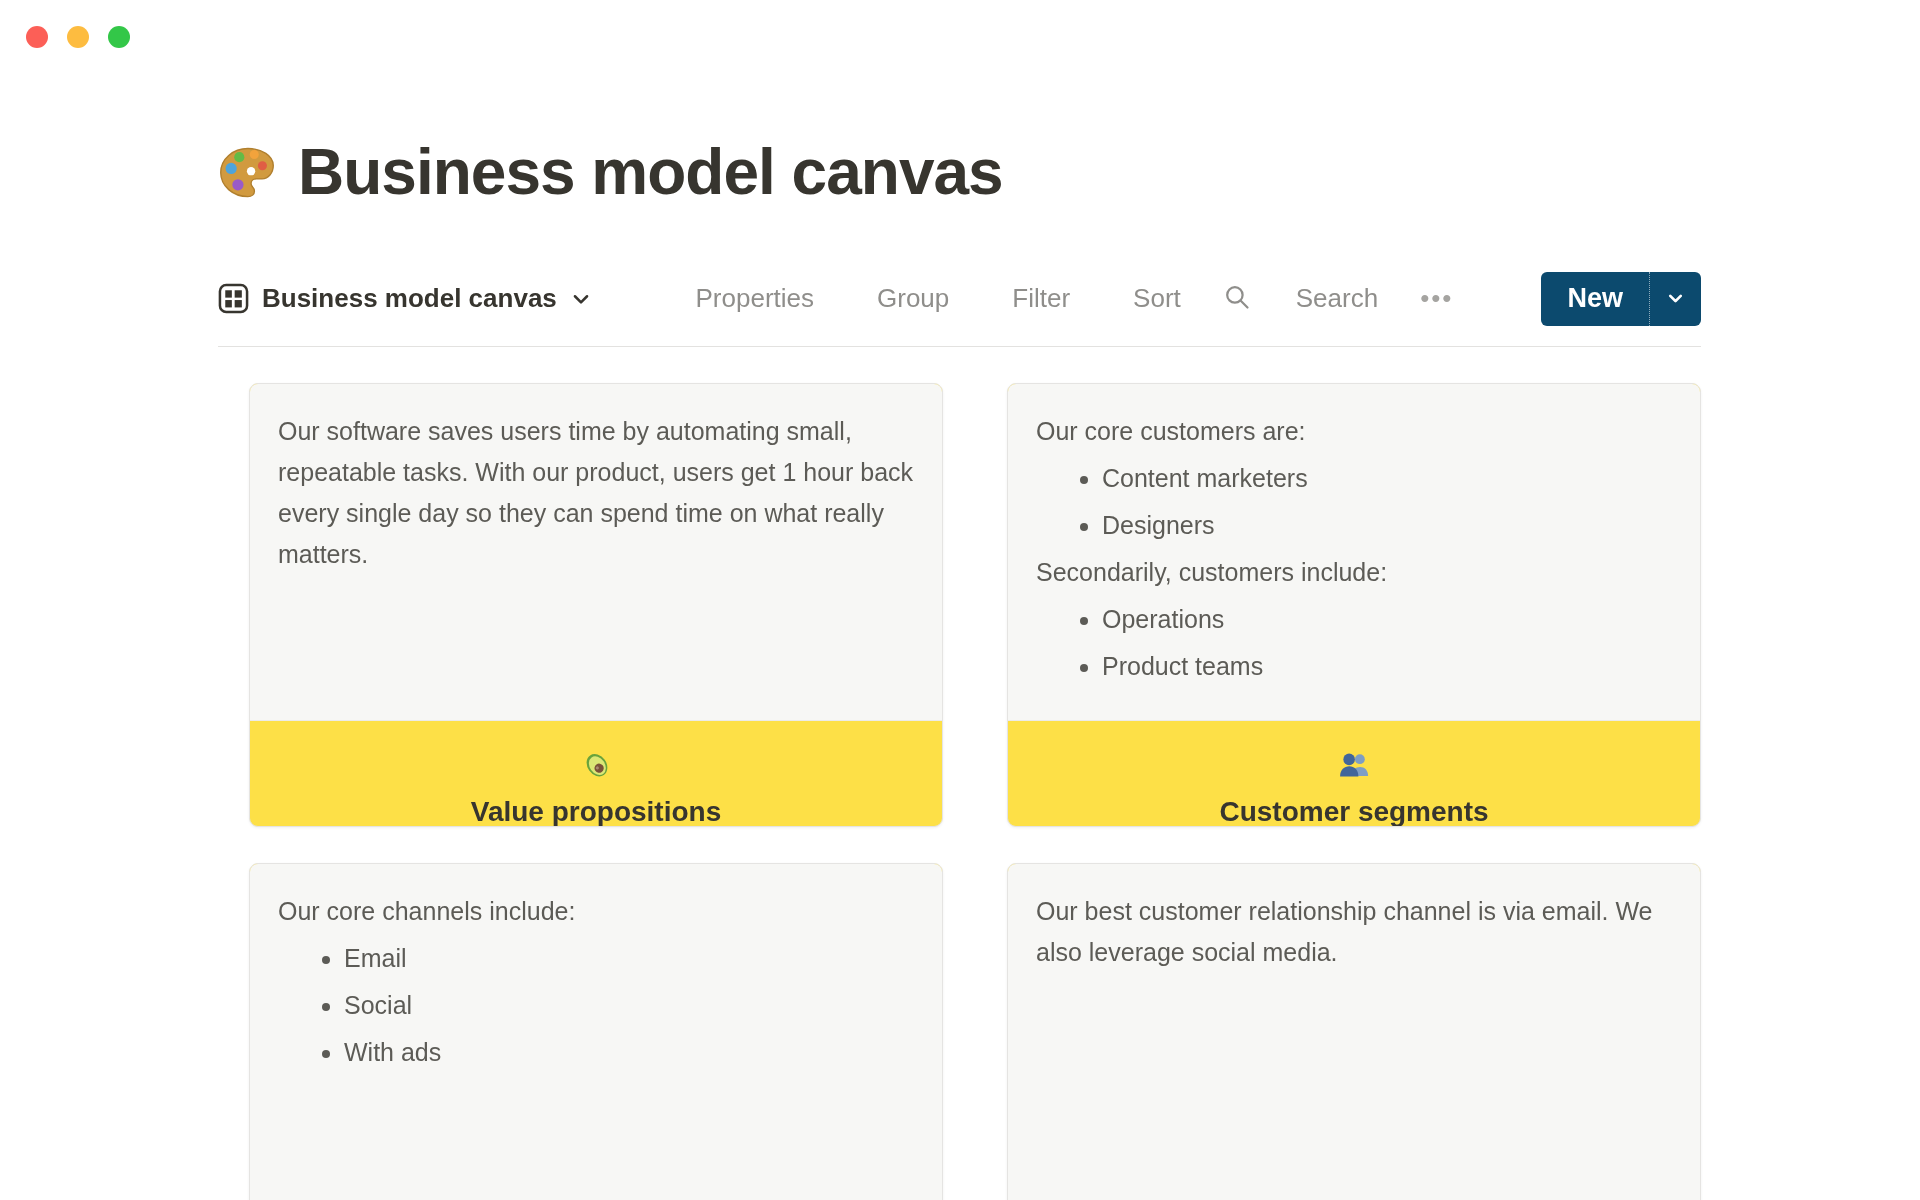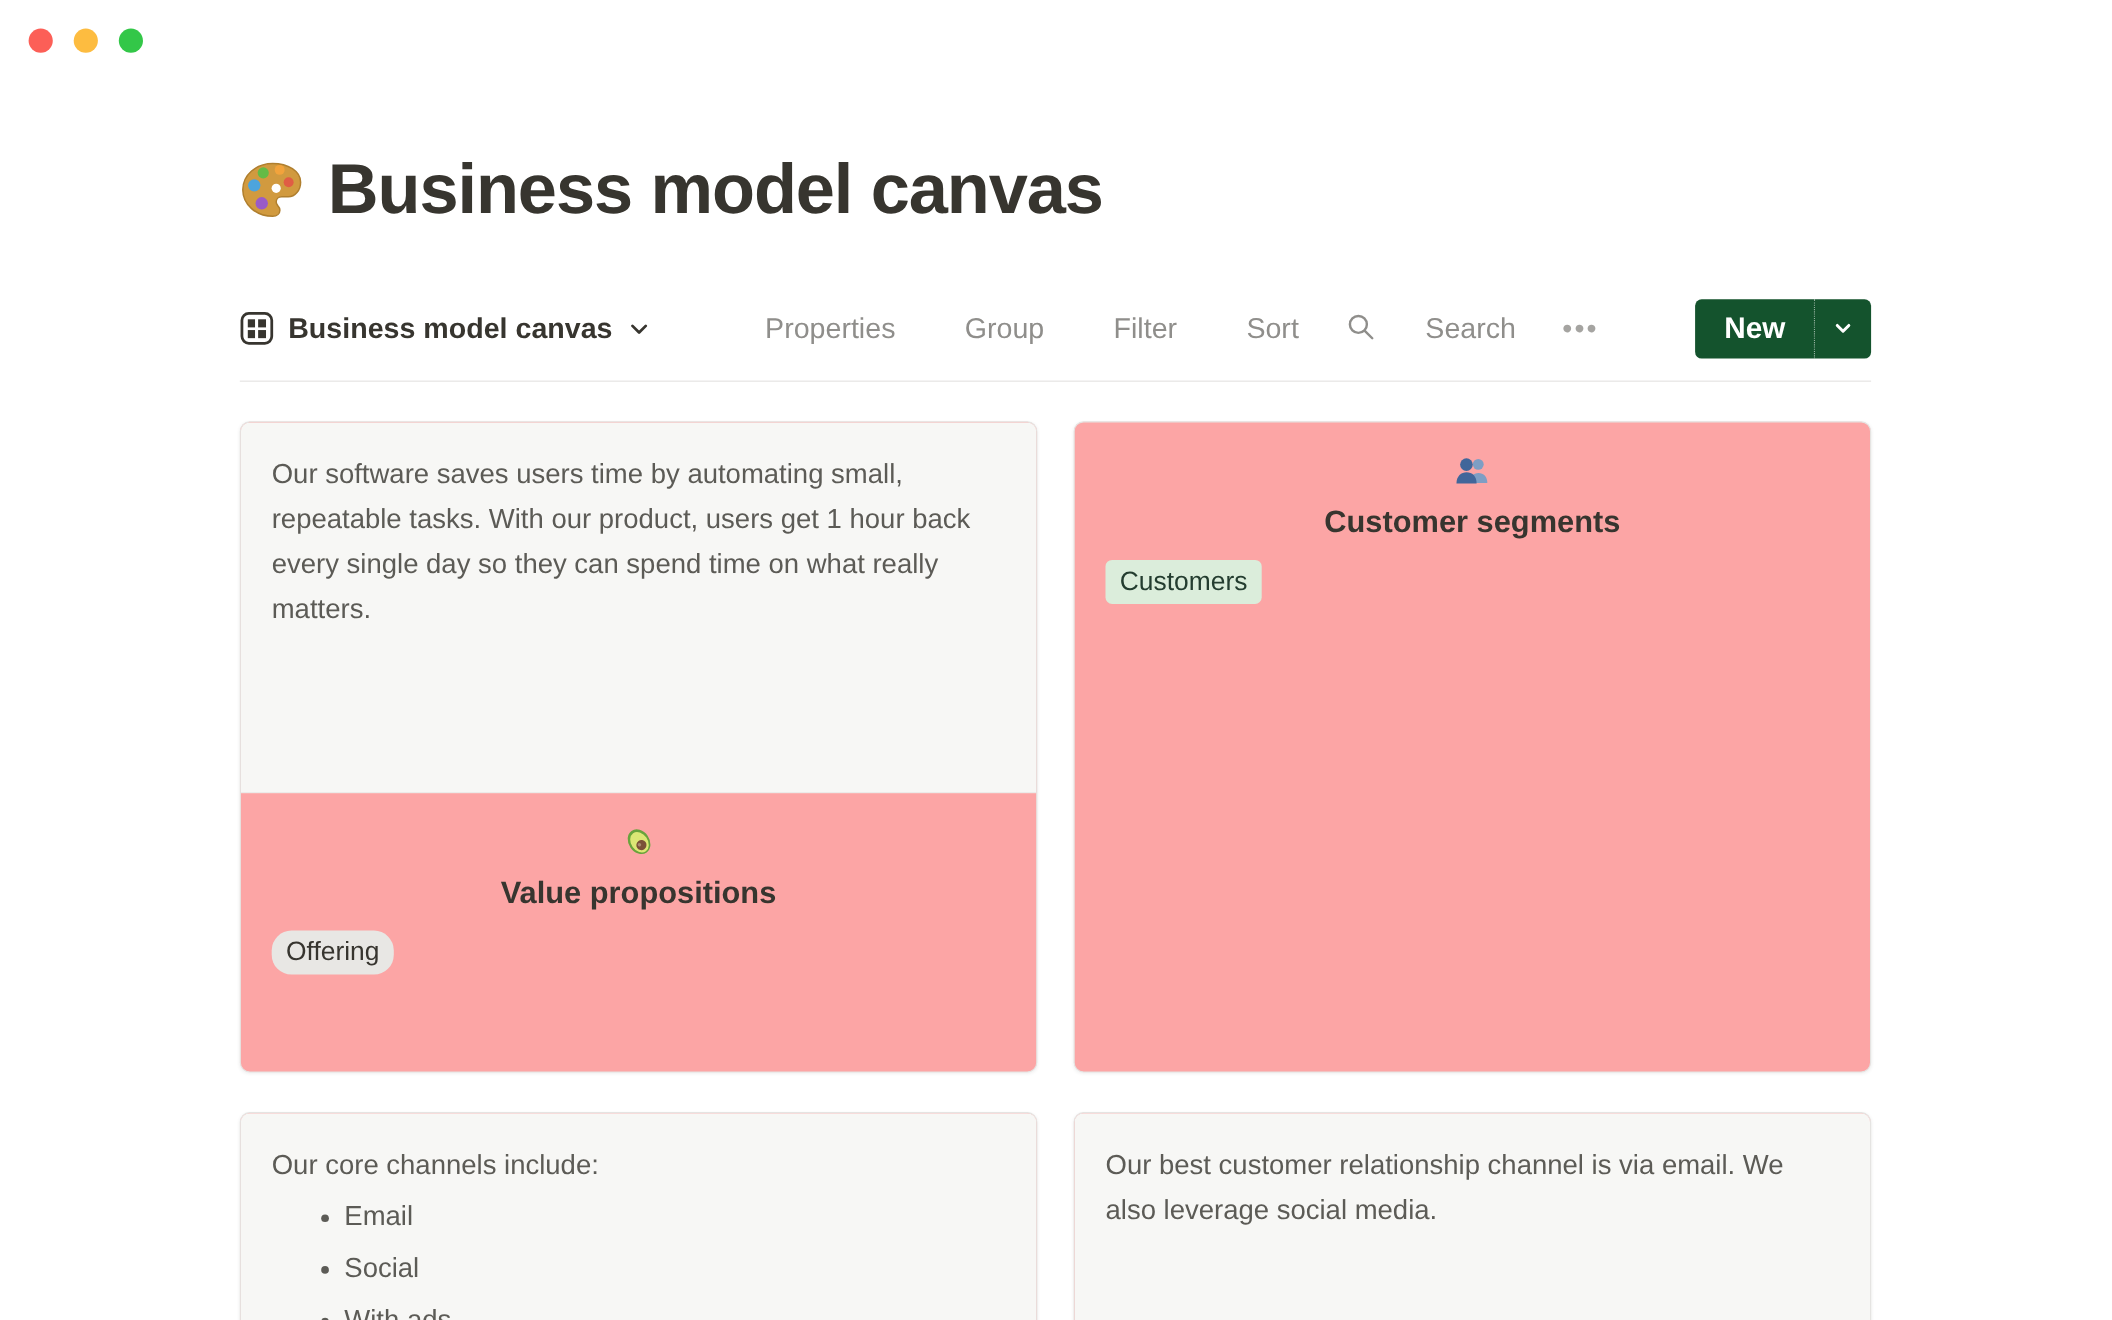--- a/index.html
+++ b/index.html
@@ -49,25 +49,25 @@
     display: flex; align-items: center; padding: 0 15px;
     border-left: 1px dotted rgba(255,255,255,0.55);
   }
 
   
   .gallery {
     margin-top: 36px;
     display: grid; grid-template-columns: 1fr 1fr; gap: 36px 33px;
   }
   .card {
-    height: 592px; box-sizing: border-box;
-    background: #fca5a5;
+    height: 444px; box-sizing: border-box;
+    background: #fde047;
     border: 1px solid #E5E4E2; border-radius: 9px;
     box-shadow: 0 1px 3px rgba(15,15,15,0.06);
-    overflow: hidden; cursor: pointer;
+    overflow: hidden; cursor: pointer; margin-left: 31px;
   }
   .card-preview {
     height: 337px; box-sizing: border-box; overflow: hidden;
     background: #F7F7F5; border-bottom: 1px solid #ECEBE9;
     padding: 27px 28px;
     font-size: 25px; line-height: 41px; color: #5C5B56;
   }
   .card-preview p { margin: 0 0 6px; }
   .card-preview ul { margin: 0 0 6px; padding-left: 66px; }
   .card-preview li { margin: 6px 0; }
@@ -134,21 +134,21 @@
       <span class="search-group">
         <span style="display:inline-flex">
           <svg width="28" height="28" viewBox="0 0 24 24">
               <circle cx="10.2" cy="10.2" r="6.6" stroke="#8F8E8B" stroke-width="1.9" fill="none"></circle>
               <path d="M15.2 15.2L21 21" stroke="#8F8E8B" stroke-width="1.9" stroke-linecap="round"></path>
             </svg>
         </span>
         <span class="menu-item">Search</span>
       </span>
       <span class="more-btn">•••</span>
-      <span class="new-btn" style="background: #14532d; margin-left: 46px;">
+      <span class="new-btn" style="background: #0c4a6e; margin-left: 46px;">
         <span class="new-main">New</span>
         <span class="new-chevron">
           <svg width="21" height="21" viewBox="0 0 20 20">
               <path d="M5 7.5l5 5 5-5" stroke="#ffffff" stroke-width="2.6" fill="none" stroke-linecap="round" stroke-linejoin="round"></path>
             </svg>
         </span>
       </span>
     </div>
   </div>
 
@@ -171,20 +171,32 @@
             </span>
         <span class="card-title">Value propositions</span>
       </div>
       <div class="card-tags">
             <span class="tag" style="background: rgb(232, 231, 228); color: rgb(55, 53, 47); border-radius: 18px;">Offering</span>
           </div>
     </div>
   </div>
 
   <div class="card">
+    <div class="card-preview">
+          <p>Our core customers are:</p>
+          <ul>
+            <li>Content marketers</li>
+            <li>Designers</li>
+          </ul>
+          <p>Secondarily, customers include:</p>
+          <ul>
+            <li>Operations</li>
+            <li>Product teams</li>
+          </ul>
+        </div>
     <div class="card-footer">
       <div class="card-title-row">
         <span class="card-icon">
               <svg viewBox="0 0 40 40" width="33" height="33">
                 <g fill="#7E9EC4">
                   <circle cx="26.5" cy="13.5" r="6"></circle>
                   <path d="M17 34c0-7 4.3-11 9.8-11 5.5 0 9.7 4 9.7 11z"></path>
                 </g>
                 <g fill="#41669A">
                   <circle cx="13.5" cy="13.8" r="7"></circle>

